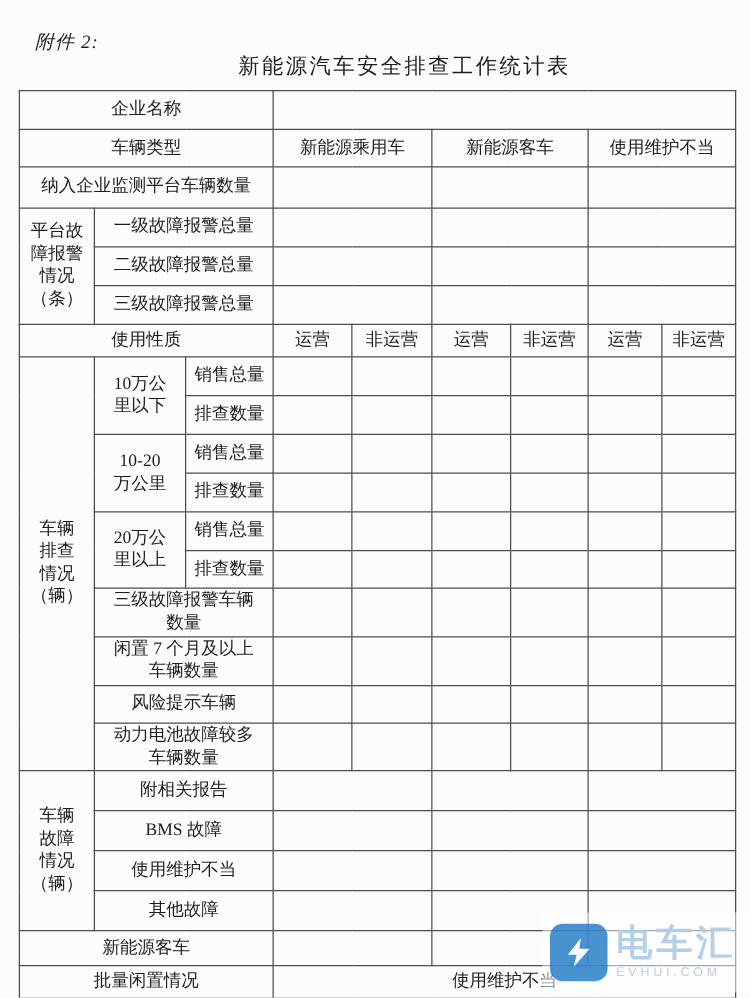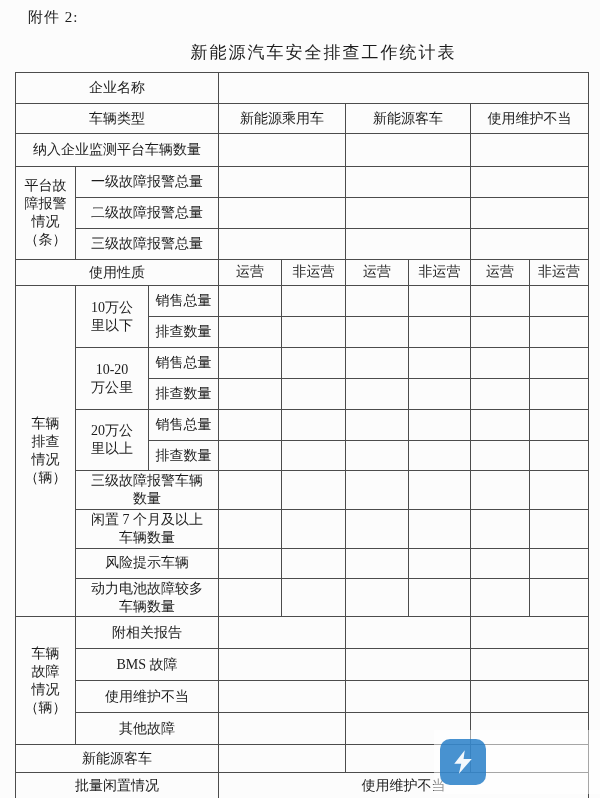--- a/index.html
+++ b/index.html
@@ -6,41 +6,41 @@
   html,body { margin:0; padding:0; }
   body {
     width:600px; height:798px;
     background:#fcfcfc;
     font-family:"Liberation Serif","DejaVu Serif",serif;
     color:#1c1c1c;
     position:relative;
     overflow:hidden;
   }
   .attachment {
-    position:absolute; left:28px; top:8px;
-    font-size:15px; letter-spacing:1px;
+    position:absolute; left:28px; top:24px;
+    font-size:15px; letter-spacing:1px;font-style:italic;
   }
   .doc-title {
     position:absolute; left:0; top:41px; width:600px;
     text-align:center; font-size:17px; letter-spacing:2px;padding-left:47px;
   }
   table.form {
     position:absolute; left:15px; top:72px;
     width:573px;
     border-collapse:collapse; table-layout:fixed;
   }
   table.form td {
     border:1.5px solid #4c4c4c;
     text-align:center; vertical-align:middle;
     font-size:14px; line-height:1.28;
     padding:1px 2px;
     white-space:pre-line;
     overflow:hidden;
   }
-  td.usage { font-size:13px;font-family:Liberation Mono, monospace; }
+  td.usage { font-size:13px; }
   td.vlabel { font-size:14px; line-height:1.45; }
   tr.h26{height:26px} tr.h28{height:28px} tr.h30{height:30px}
   tr.h31{height:31px} tr.h32{height:32px} tr.h33{height:33px}
   tr.h35{height:35px} tr.h38{height:38px}
 
   .watermark {
     position:absolute; right:0; bottom:4px;
     width:166px; height:64px;
     display:flex; align-items:center; gap:7px;
     background:rgba(255,255,255,0.5);
@@ -283,13 +283,17 @@
   </tr>
 </tbody>
   </table>
 
 <div class="watermark">
   <div class="wm-icon">
     <svg width="28" height="28" viewBox="0 0 24 24">
       <path d="M13.5 2 L4.5 13.5 L10.5 13.5 L8.5 22 L19.5 9.5 L12.5 9.5 Z" fill="rgba(255,255,255,0.95)"></path>
     </svg>
   </div>
+  <div class="wm-text">
+    <div class="wm-brand">电车汇</div>
+    <div class="wm-domain">EVHUI.COM</div>
+  </div>
 </div>
 
 </body></html>

